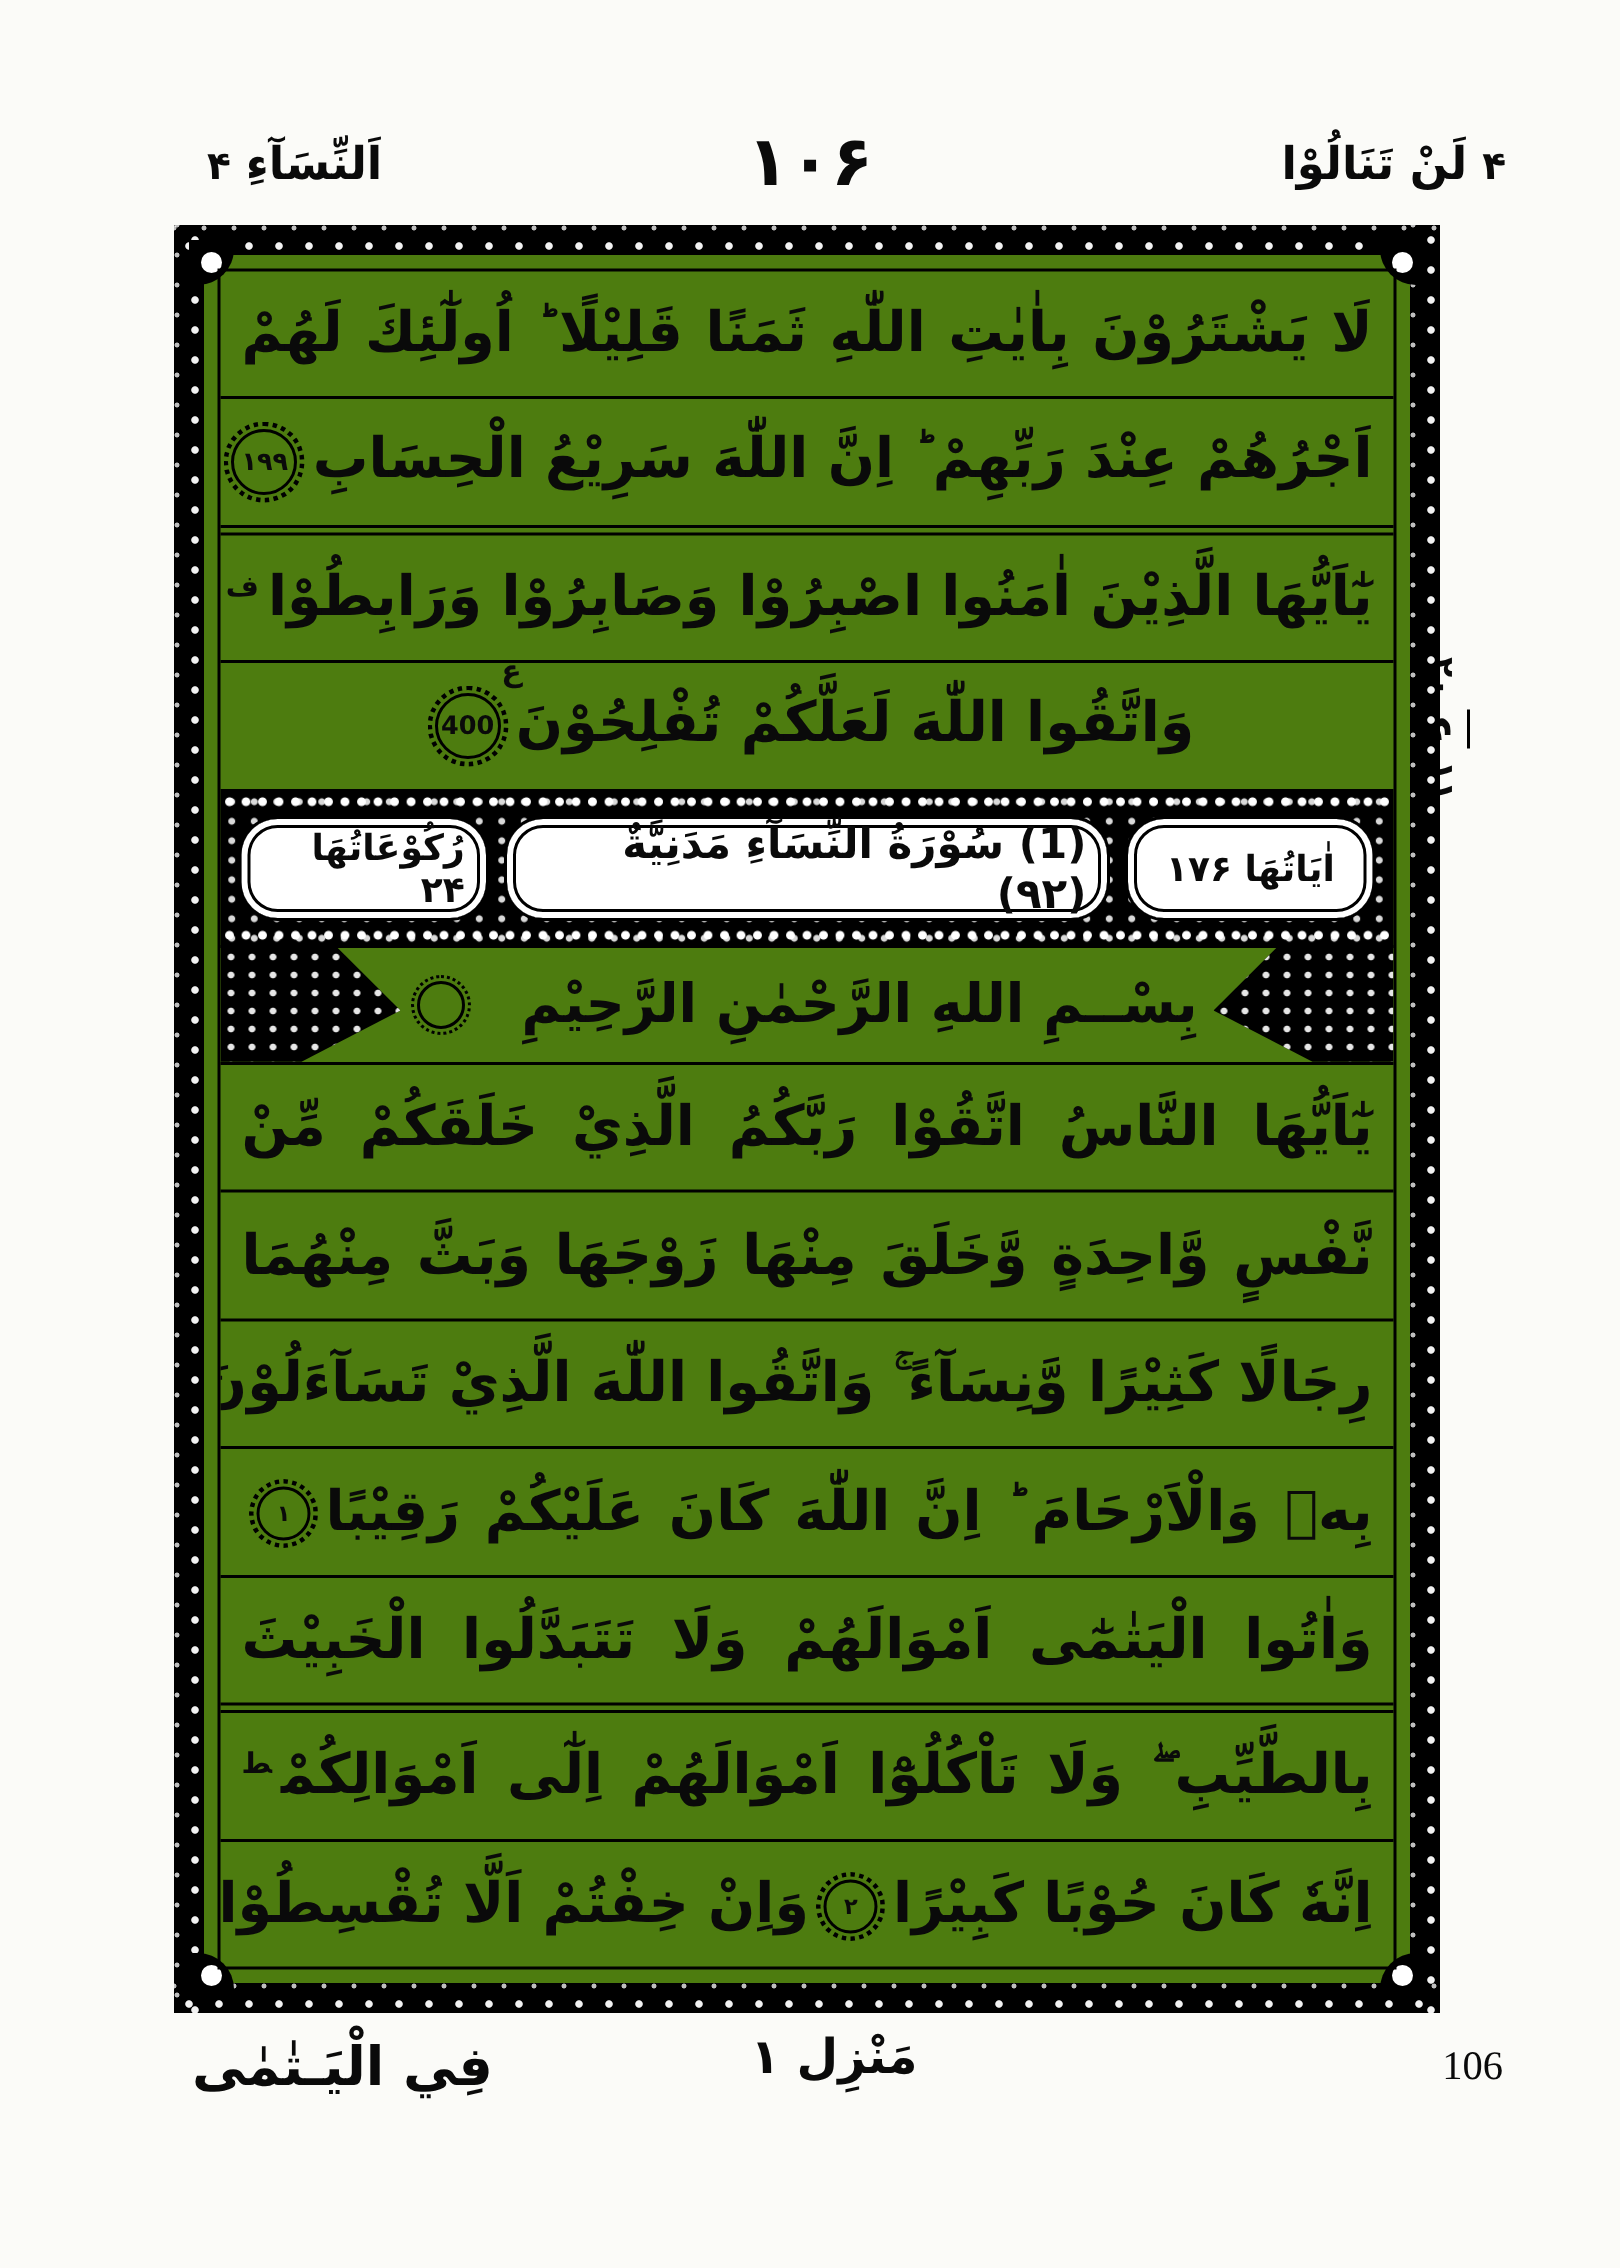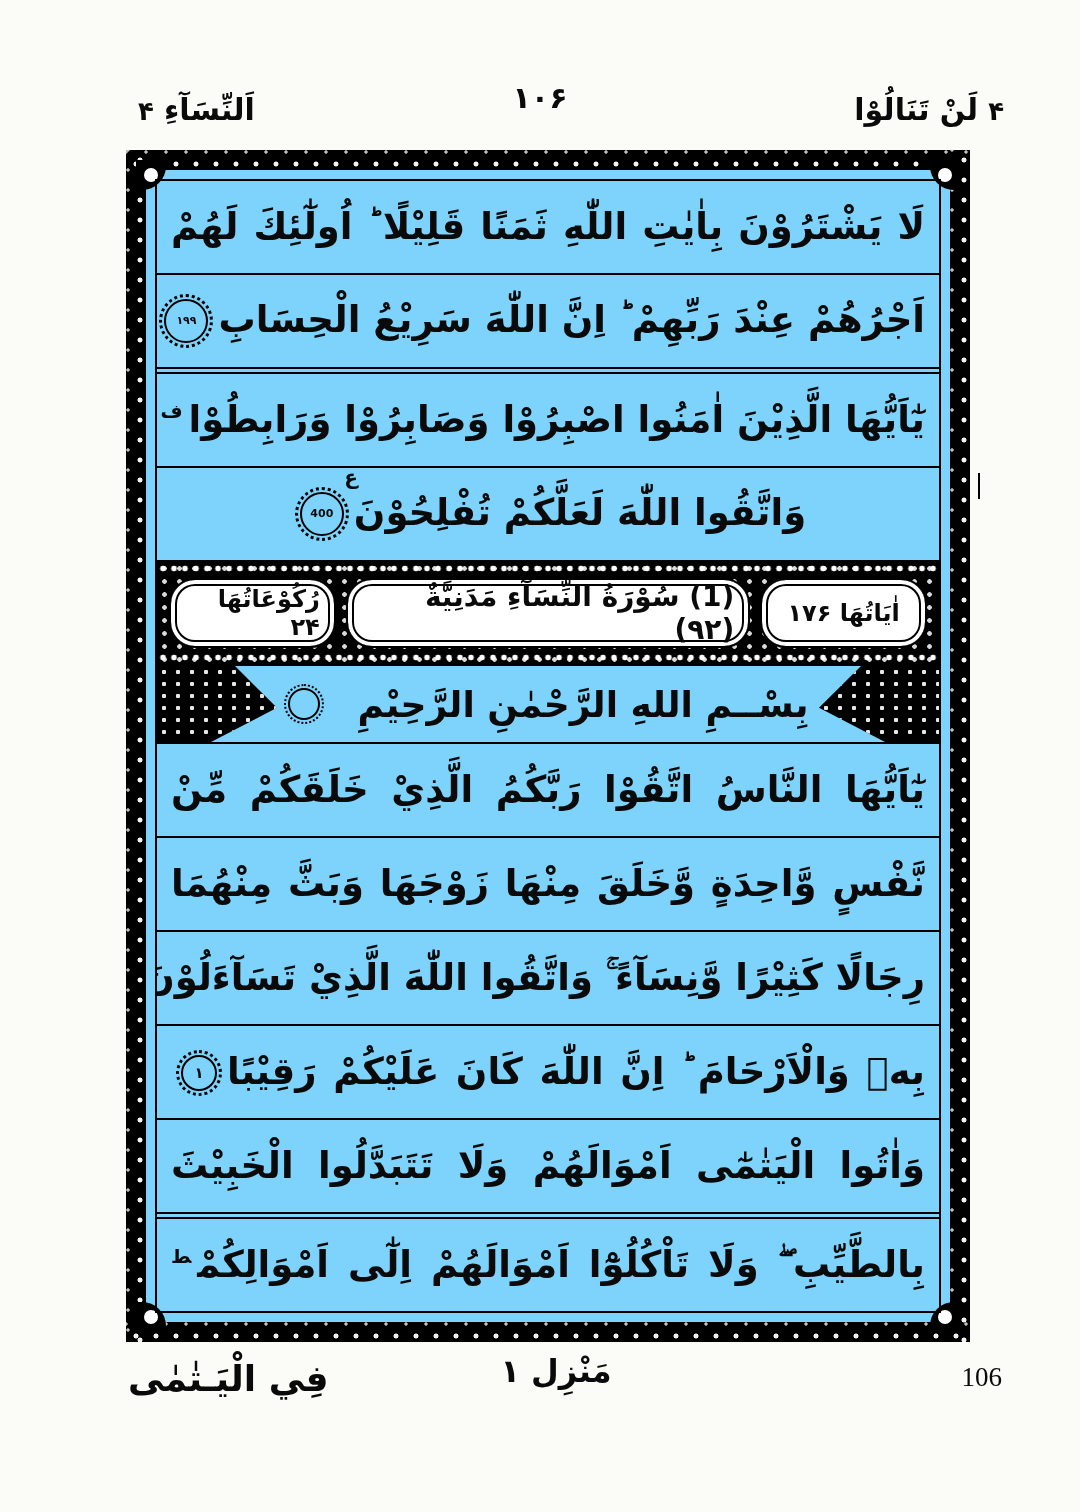--- a/index.html
+++ b/index.html
@@ -7,32 +7,32 @@
               font-family:"DejaVu Sans", sans-serif; color:#0a0a0a; }
 
   .page { position:relative; width:1080px; height:1512px; }
 
   
   .hdr { position:absolute; top:92px; font-weight:bold; font-size:30px; direction:rtl; }
   .hdr-left  { left:138px;  display:flex; direction:ltr; gap:10px; align-items:baseline; }
   .hdr-right { right:76px;  display:flex; direction:ltr; gap:10px; align-items:baseline; }
   .hdr-num { font-size:26px; font-weight:bold; }
   .hdr-center { position:absolute; top:80px; left:0; width:1080px; text-align:center;
-                font-size:30px; font-weight:bold; letter-spacing:2px; }
+                font-size:46px; font-weight:bold; letter-spacing:2px; }
 
   
   .margin-marker { position:absolute; left:972px; top:438px; width:110px;
                    transform:rotate(90deg) translateY(-8px); transform-origin:top left;
                    display:flex; direction:ltr; gap:8px; align-items:center;
                    font-weight:bold; font-size:22px; }
   .margin-marker .ain { font-size:30px; border-top:2px solid #000; border-bottom:2px solid #000; padding:0 3px; }
 
   
-  .frame { position:absolute; left:126px; top:150px; width:844px; height:1192px;
-           border:20px solid #000; background:#7dd3fc; }
+  .frame { position:absolute; left:116px; top:150px; width:844px; height:1192px;
+           border:20px solid #000; background:#4d7c0f; }
   .band { position:absolute; background-color:transparent; pointer-events:none;
           background-image:
             radial-gradient(circle, rgba(255,255,255,.95) 2.2px, transparent 2.8px),
             radial-gradient(circle, rgba(255,255,255,.75) 1.4px, transparent 1.9px);
           background-size:20px 20px, 20px 20px; }
   .band-top    { left:-20px; right:-20px; top:-20px;    height:20px; background-position:0 4px, 10px 12px; }
   .band-bottom { left:-20px; right:-20px; bottom:-20px; height:20px; background-position:0 4px, 10px 12px; }
   .band-left   { left:-20px; top:-20px; bottom:-20px;   width:20px;  background-position:4px 0, 12px 10px; }
   .band-right  { right:-20px; top:-20px; bottom:-20px;  width:20px;  background-position:4px 0, 12px 10px; }
   .corner { position:absolute; width:30px; height:30px; background:#000; }
@@ -48,21 +48,21 @@
   .row { flex:1 1 0; border-bottom:2px solid #000; display:flex; flex-direction:column;
          justify-content:center; padding:0 14px; overflow:hidden; }
   .row:last-child { border-bottom:none; }
   .row--double { border-bottom:7px double #000; }
   .vline { direction:rtl; width:100%; font-weight:bold; font-size:37px; line-height:1.1;
            text-align:justify; text-align-last:justify; white-space:nowrap; }
   .vline--center { text-align:center; text-align-last:center; }
   .medallion { display:inline-flex; align-items:center; justify-content:center;
                width:44px; height:44px; min-width:44px; border:2.5px solid #000; border-radius:50%;
                outline:3px dotted #000; outline-offset:2px;
-               font-size:11px; font-weight:bold; vertical-align:middle; margin:0 10px; }
+               font-size:17px; font-weight:bold; vertical-align:middle; margin:0 10px; }
   .medallion--small { width:36px; height:36px; min-width:36px; font-size:15px; }
   .ruku-wrap { position:relative; display:inline-block; }
   .ruku-mark { position:absolute; top:-26px; right:-4px; font-size:20px; font-weight:bold; }
   .stop-sign { font-size:19px; vertical-align:super; font-weight:bold; margin-right:6px; }
 
   
   .surah-banner { flex:0 0 104px; border-bottom:2px solid #000; background:#000; position:relative;
                   display:flex; direction:rtl; align-items:center; gap:10px; padding:16px 12px;
                   background-image: radial-gradient(circle, rgba(255,255,255,.85) 2px, transparent 2.6px);
                   background-size:15px 13px; }
@@ -175,20 +175,23 @@
       </div>
 
       <div class="row row--double">
         <p class="vline">وَاٰتُوا الْيَتٰمٰٓى اَمْوَالَهُمْ وَلَا تَتَبَدَّلُوا الْخَبِيْثَ</p>
       </div>
 
       <div class="row">
         <p class="vline"><span>بِالطَّيِّبِ ۖ وَلَا تَاْكُلُوْٓا اَمْوَالَهُمْ اِلٰٓى اَمْوَالِكُمْ</span><span class="stop-sign">ط</span></p>
       </div>
 
+      <div class="row">
+        <p class="vline"><span>اِنَّهٗ كَانَ حُوْبًا كَبِيْرًا</span><span class="medallion medallion--small">۲</span><span>وَاِنْ خِفْتُمْ اَلَّا تُقْسِطُوْا</span></p>
+      </div>
 
     </div>
   </div>
 
   <div class="ftr-left">فِي الْيَـتٰمٰى</div>
   <div class="ftr-center">مَنْزِل ۱</div>
   <div class="ftr-right">106</div>
 
 </div>
 

